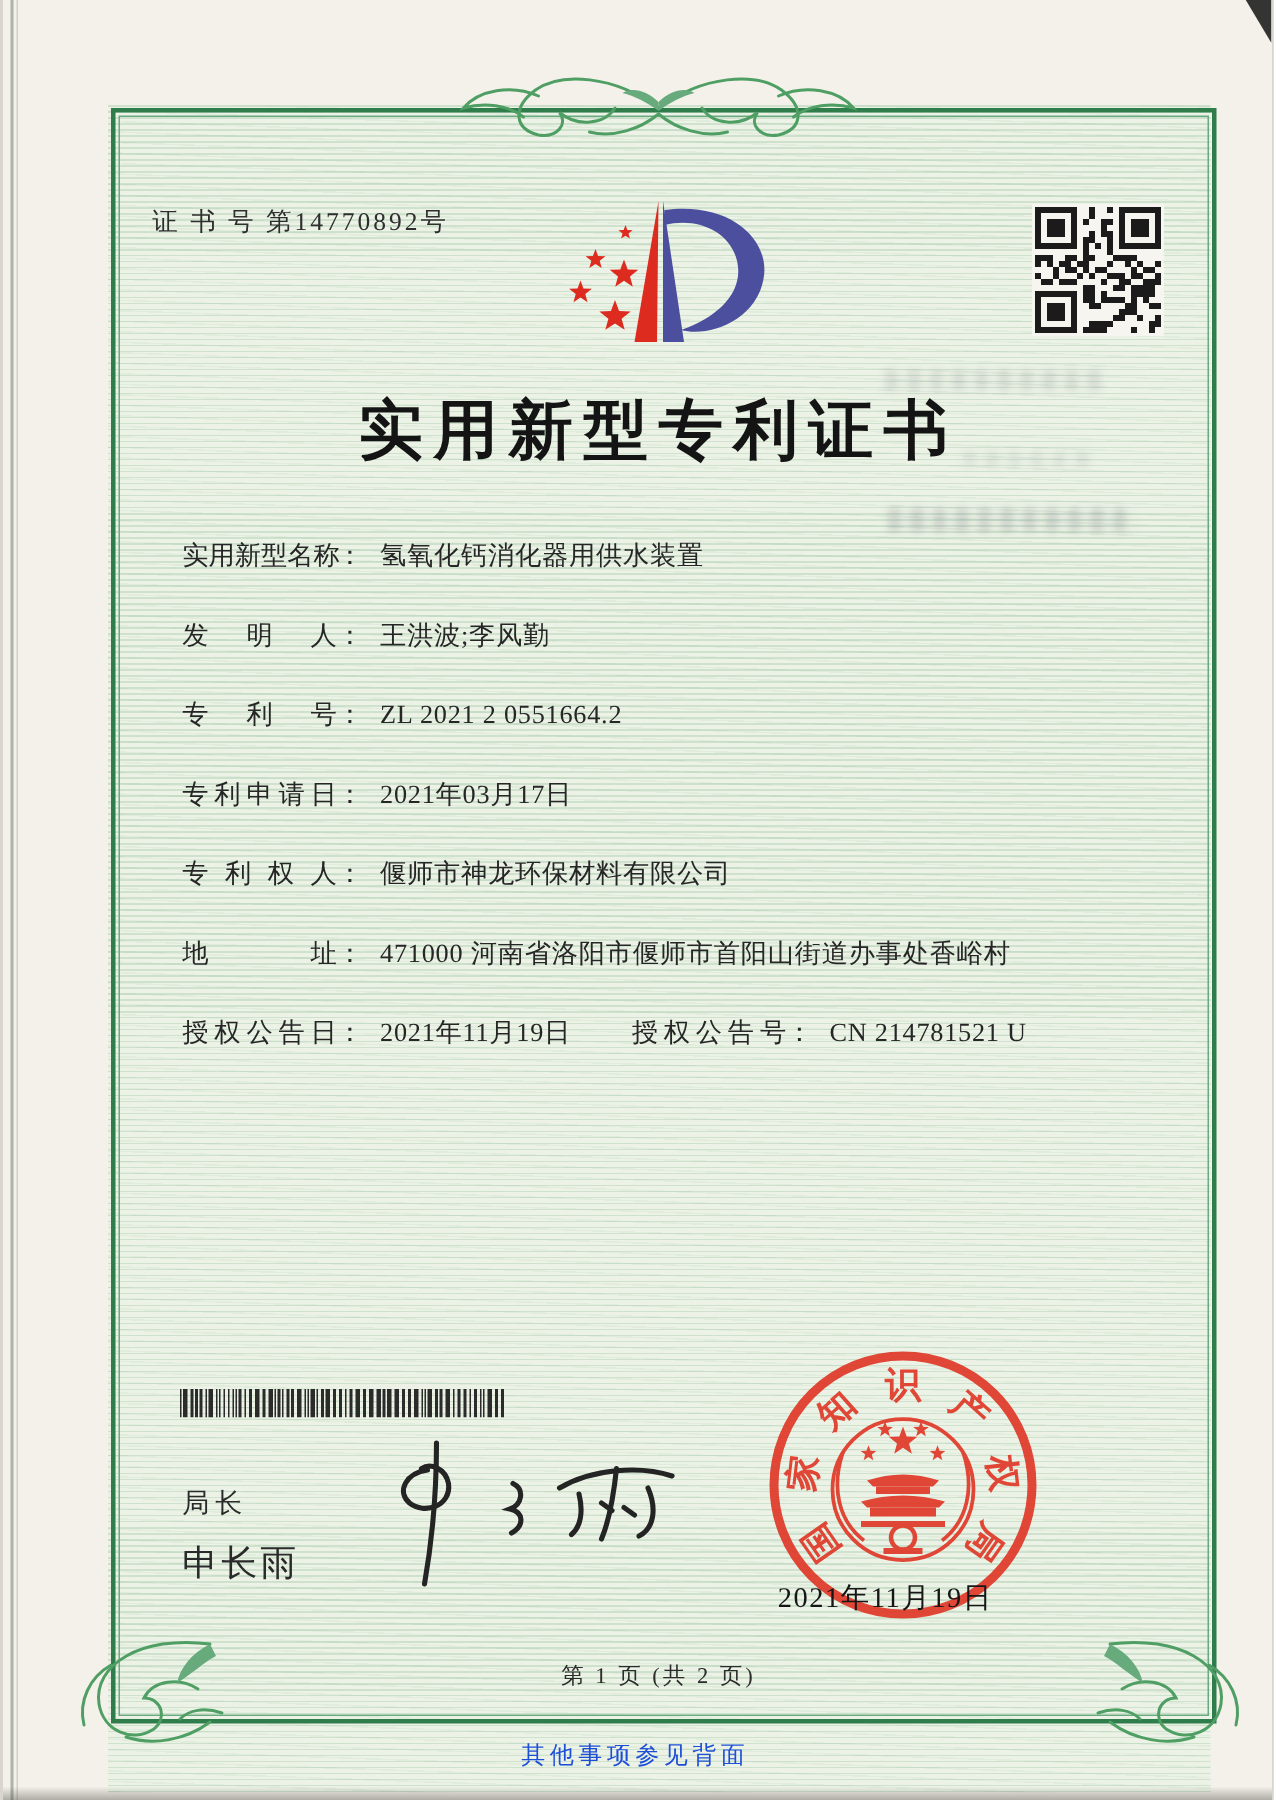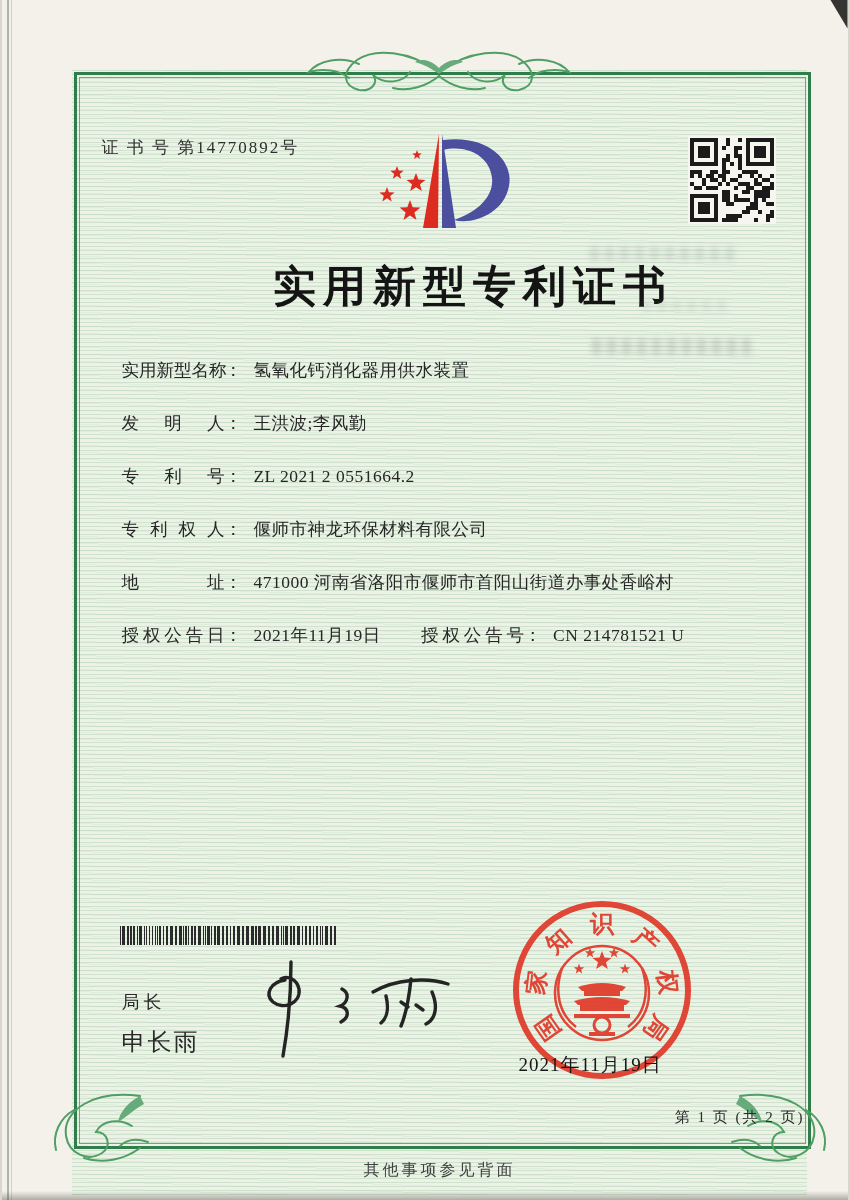--- a/index.html
+++ b/index.html
@@ -20,21 +20,21 @@
           #ecf3e6;}
   
   .frame{position:absolute;left:72px;top:72px;width:731px;height:1071px;border:3px solid #2f7d4b;}
   .frame-inner{position:absolute;inset:2px;border:1px solid #69aa80;}
   .flourish{position:absolute;pointer-events:none;}
   
   .cert-no{position:absolute;left:100px;top:136px;font-size:17px;letter-spacing:2px;color:#2e2e2e;}
   .logo{position:absolute;left:340px;top:124px;}
   .qr{position:absolute;left:686px;top:136px;}
   .title{position:absolute;left:72px;top:258px;width:731px;text-align:center;
-         font-size:43px;font-weight:700;letter-spacing:7px;color:#141414;padding-left:34px;}
+         font-size:43px;font-weight:700;letter-spacing:7px;color:#141414;}
   
   .fields{position:absolute;left:120px;top:358px;width:665px;font-size:17.5px;}
   .field-row{height:26px;margin-bottom:27px;white-space:nowrap;}
   .f-label{display:inline-block;width:103px;text-align:justify;text-align-last:justify;}
   .f-colon{display:inline-block;}
   .f-value{margin-left:7px;letter-spacing:.5px;}
   .grant2{margin-left:36px;}
   
   .body-text{position:absolute;left:119px;top:712px;width:665px;font-size:17.5px;line-height:26.5px;
              text-align:justify;color:#1f1f1f;}
@@ -44,24 +44,24 @@
   
   .signer-title{position:absolute;left:120px;top:990px;font-size:18px;letter-spacing:4px;
                 font-family:"Liberation Sans","DejaVu Sans",sans-serif;color:#2a2a2a;}
   .signer-name{position:absolute;left:120px;top:1026px;font-size:24px;letter-spacing:2px;
                font-family:"Liberation Sans","DejaVu Sans",sans-serif;color:#2a2a2a;}
   .signature{position:absolute;left:243px;top:956px;}
   
   .seal{position:absolute;left:506px;top:896px;opacity:.93;}
   .seal-date{position:absolute;left:517px;top:1052px;font-size:19px;letter-spacing:1px;color:#161616;z-index:5;}
   
-  .page-num{position:absolute;left:72px;top:1108px;width:731px;text-align:right;
+  .page-num{position:absolute;left:72px;top:1108px;width:731px;text-align:center;
             font-size:15px;letter-spacing:2px;color:#2b2b2b;}
-  .back-note{position:absolute;left:88px;top:1160px;width:700px;text-align:center;
-             font-size:16px;letter-spacing:3px;color:#404040;}
+  .back-note{position:absolute;left:72px;top:1160px;width:700px;text-align:center;
+             font-size:16px;letter-spacing:3px;color:#1d4ed8;}
   
   .ghost{position:absolute;filter:blur(3px);opacity:.4;
          background:repeating-linear-gradient(90deg, rgba(115,115,122,.55) 0 9px, transparent 9px 15px);}
   .g1{left:588px;top:246px;width:150px;height:15px;opacity:.30;}
   .g2{left:590px;top:338px;width:165px;height:17px;opacity:.42;}
   .g3{left:640px;top:300px;width:90px;height:12px;opacity:.22;}
 </style>
 </head>
 <body>
 
@@ -352,20 +352,24 @@
     </div>
     <div class="field-row">
       <span class="f-label">发明人</span><span class="f-colon">：</span>
       <span class="f-value">王洪波;李风勤</span>
     </div>
     <div class="field-row">
       <span class="f-label">专利号</span><span class="f-colon">：</span>
       <span class="f-value">ZL 2021 2 0551664.2</span>
     </div>
     <div class="field-row">
+      <span class="f-label">专利申请日</span><span class="f-colon">：</span>
+      <span class="f-value">2021年03月17日</span>
+    </div>
+    <div class="field-row">
       <span class="f-label">专利权人</span><span class="f-colon">：</span>
       <span class="f-value">偃师市神龙环保材料有限公司</span>
     </div>
     <div class="field-row">
       <span class="f-label">地址</span><span class="f-colon">：</span>
       <span class="f-value">471000 河南省洛阳市偃师市首阳山街道办事处香峪村</span>
     </div>
     <div class="field-row">
       <span class="f-label">授权公告日</span><span class="f-colon">：</span>
       <span class="f-value">2021年11月19日</span>

